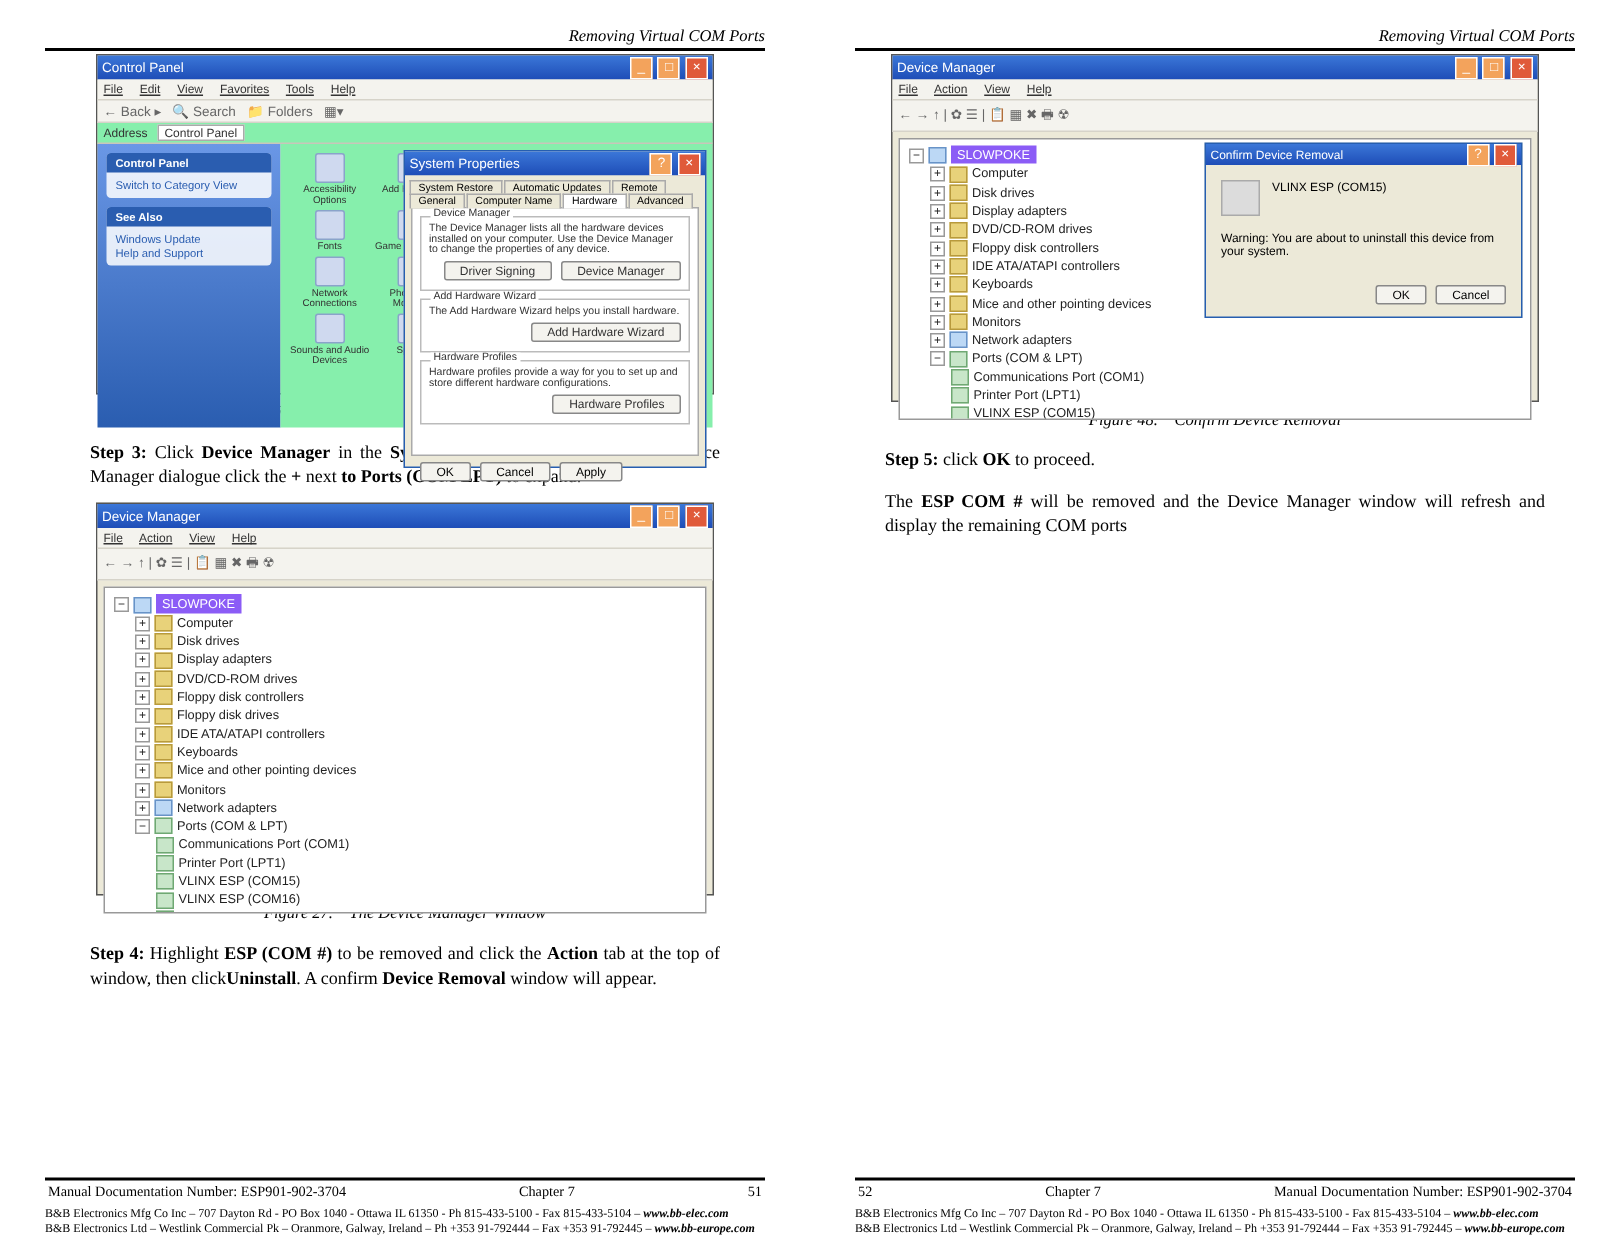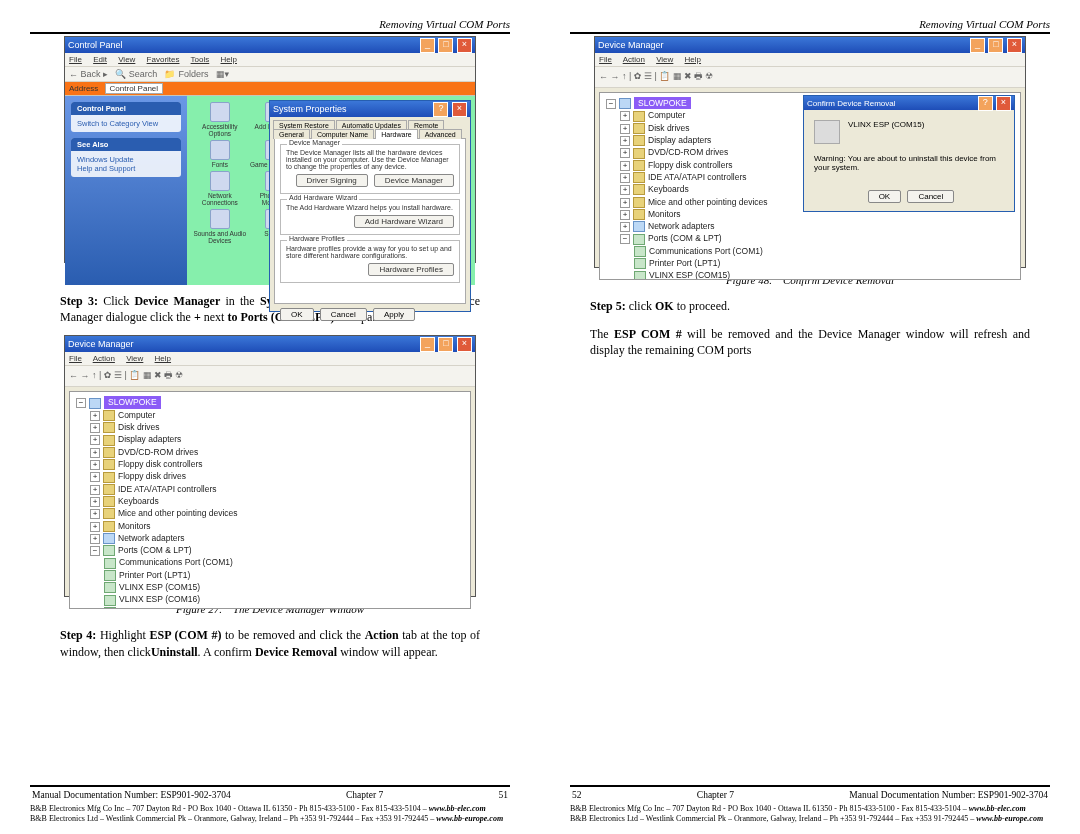--- a/index.html
+++ b/index.html
@@ -151,21 +151,21 @@
     font-size: 8px;
   }
   .dialog .titlebar { height: 14px; font-size: 8px; }
   .dialog .body { padding: 10px 10px 8px 10px; }
   .dialog .body .row1 {
     display: flex; align-items: flex-start; gap: 8px; margin-bottom: 10px;
   }
   .dialog .icon {
     width: 24px; height: 22px; background: #dcdcdc; border: 1px solid #aaa;
   }
-  .dialog .btnrow { text-align: center; }
+  .dialog .btnrow { text-align: right; }
   .dialog .btn, .xpbtn {
     display: inline-block; padding: 1px 10px;
     background: #f4f3ee; border: 1px solid #888; border-radius: 2px;
     font-size: 8px; margin-left: 4px;
   }
 
   
   .shotA { width: 410px; height: 225px; }
   .shotA .cp-body { display: flex; height: calc(100% - 36px); }
   .shotA .cp-side {
@@ -220,21 +220,21 @@
   .shotA .group {
     border: 1px solid #bbb; padding: 4px 5px 6px; margin-bottom: 5px;
     position: relative;
   }
   .shotA .group .gtitle {
     position: absolute; top: -6px; left: 6px;
     background: #fff; padding: 0 2px; font-size: 7px;
   }
   .shotA .btmrow { padding: 0 6px 4px; }
   .addrbar {
-    background: #f97316; border-bottom: 1px solid #c9c6ba;
+    background: #86efac; border-bottom: 1px solid #c9c6ba;
     padding: 2px 4px; font-size: 8px; color: #333;
   }
 
   
   .shotB { width: 410px; height: 260px; }
   .shotC { width: 430px; height: 230px; }
 </style>
 </head>
 <body>
 

